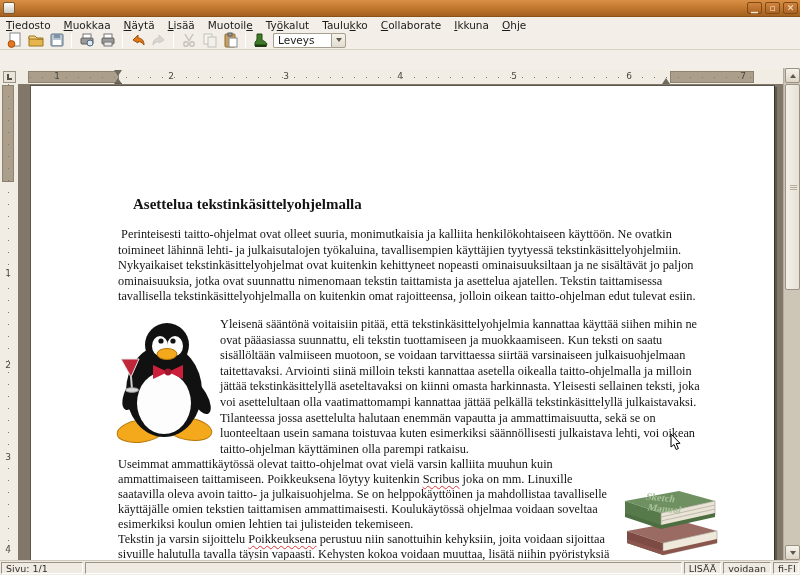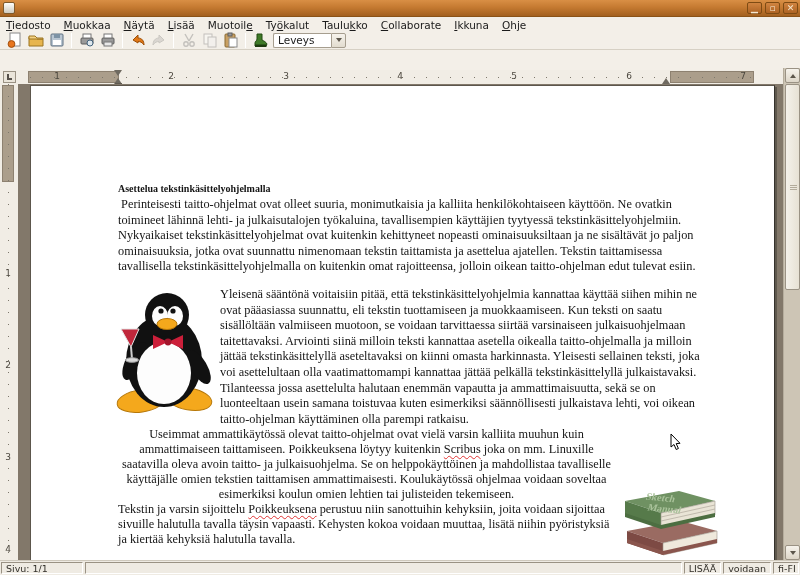--- a/index.html
+++ b/index.html
@@ -66,29 +66,29 @@
   .vr-ticks{position:absolute;left:8px;top:0;bottom:0;width:1px;
     background:repeating-linear-gradient(#7d786c 0 1px,transparent 1px 12px);}
 
   
   .canvas{position:absolute;left:18px;top:84px;width:765px;height:476px;background:#82786a;overflow:hidden;}
   .page{position:absolute;left:12px;top:1px;width:745px;height:620px;background:#fff;
     border:1px solid #35322c;border-left-color:#5c564c;border-top-color:#5c564c;
     box-shadow:2px 2px 0 rgba(30,28,24,.35);
     font-family:"Liberation Serif","DejaVu Serif",serif;font-size:12.3px;line-height:15.6px;color:#141414;
     padding:95px 62px 0 87px;}
-  .page h1,.page h2{font-size:10px;line-height:16px;margin:0;font-weight:bold;}
+  .page h1,.page h2{font-size:15px;line-height:16px;margin:15px;font-weight:bold;}
   .page p{margin:0;white-space:pre-wrap;}
   .p1{margin-top:8px;}
   .p2wrap{position:relative;margin-top:12px;padding-left:102px;}
   .tux{position:absolute;left:-9px;top:2px;width:106px;height:126px;}
   .h2{margin-top:8px;}
   .h2 .tail{font-weight:normal;}
   .p3,.p4{width:497px;line-height:15px;}
-  .p3{margin-top:6px;text-align:center;}
+  .p3{margin-top:6px;}
   .squiggle{text-decoration:underline;text-decoration-style:wavy;text-decoration-color:#e03434;
     text-decoration-thickness:1px;text-underline-offset:2px;}
   .books{position:absolute;left:590px;top:387px;width:102px;height:86px;}
   .mouse-cursor{position:absolute;left:652px;top:350px;width:12px;height:18px;z-index:5;}
 
   
   .vscroll{position:absolute;right:0;top:68px;width:17px;height:492px;background:#cdc5b5;
     border-left:1px solid #b5ad9d;}
   .sbtn{position:absolute;left:1px;width:15px;height:15px;background:linear-gradient(#f6f3ec,#ddd6c8);
     border:1px solid #9a9284;border-radius:2px;display:flex;align-items:center;justify-content:center;}

